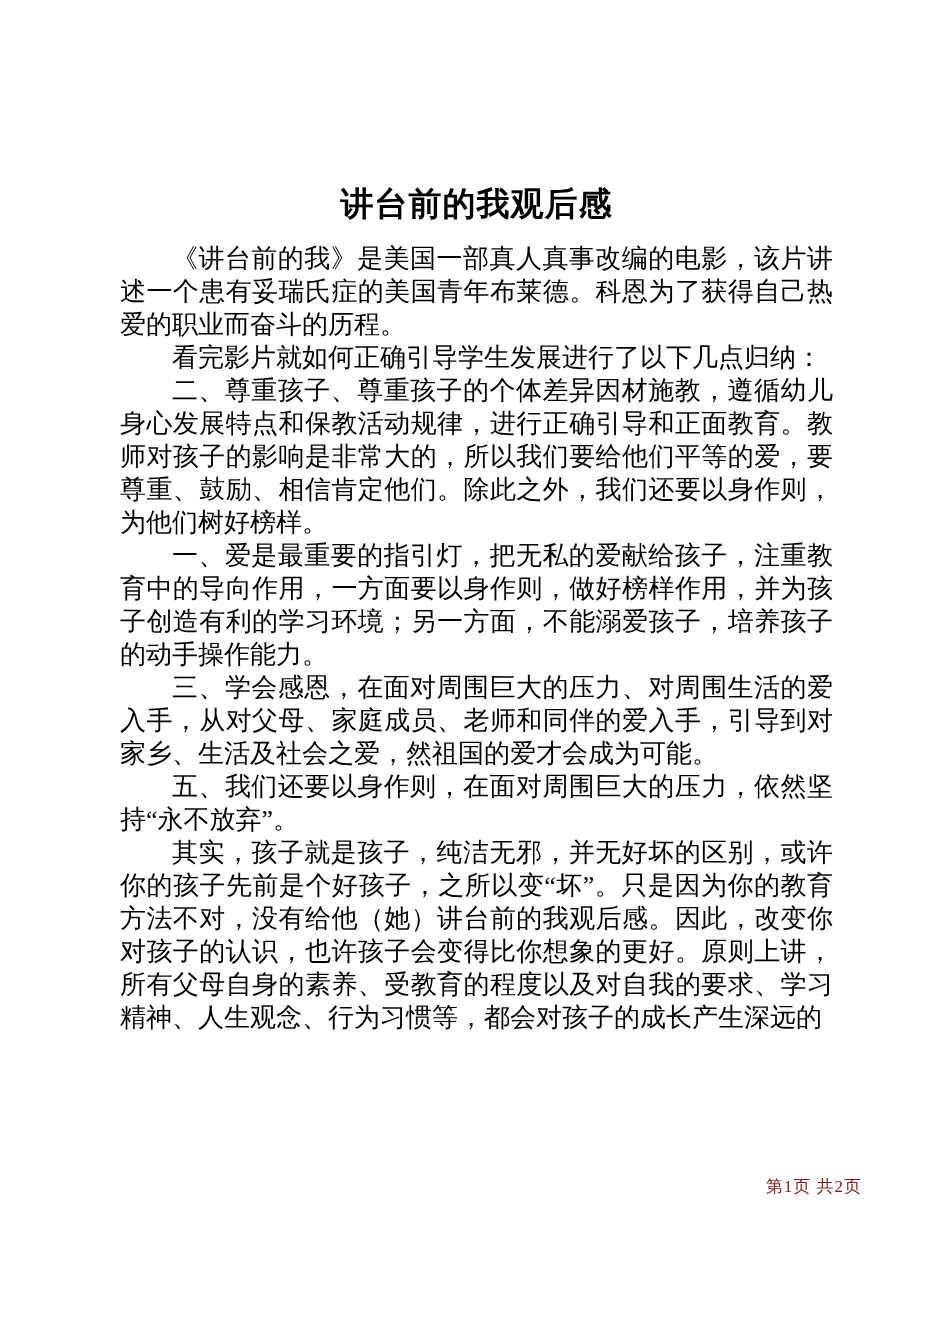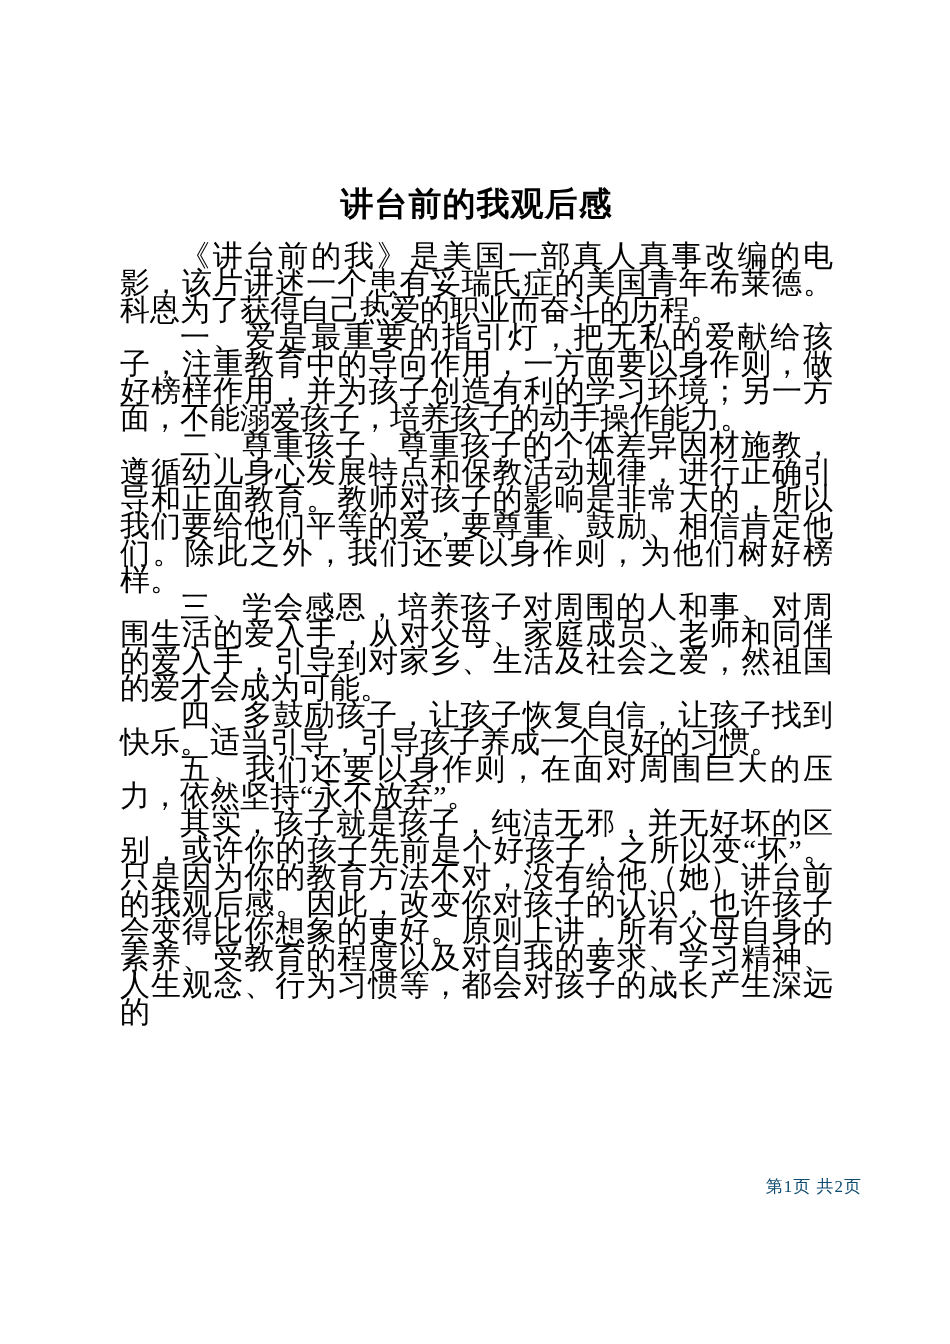--- a/index.html
+++ b/index.html
@@ -20,45 +20,45 @@
   .doc-title {
     text-align: center;
     font-family: "Liberation Sans", "DejaVu Sans", sans-serif;
     font-weight: bold;
     font-size: 33px;
     letter-spacing: 1px;
     margin-bottom: 18px;
     line-height: 1.2;
   }
   .doc-body p {
-    font-size: 30px;
-    line-height: 27px;
+    font-size: 26px;
+    line-height: 33px;
     text-indent: 2em;
     text-align: justify;
     word-break: break-all;
   }
   .page-footer {
     position: absolute;
     right: 88px;
     bottom: 66px;
     font-size: 17px;
-    color: #0c4a6e;
+    color: #7f1d1d;
     letter-spacing: 1px;
   }
 </style>
 </head>
 <body>
 
 <div class="page">
   <h1 class="doc-title">讲台前的我观后感</h1>
 
   <div class="doc-body">
       <p>《讲台前的我》是美国一部真人真事改编的电影，该片讲述一个患有妥瑞氏症的美国青年布莱德。科恩为了获得自己热爱的职业而奋斗的历程。</p>
+      <p>看完影片就如何正确引导学生发展进行了以下几点归纳：</p>
+      <p>二、尊重孩子、尊重孩子的个体差异因材施教，遵循幼儿身心发展特点和保教活动规律，进行正确引导和正面教育。教师对孩子的影响是非常大的，所以我们要给他们平等的爱，要尊重、鼓励、相信肯定他们。除此之外，我们还要以身作则，为他们树好榜样。</p>
       <p>一、爱是最重要的指引灯，把无私的爱献给孩子，注重教育中的导向作用，一方面要以身作则，做好榜样作用，并为孩子创造有利的学习环境；另一方面，不能溺爱孩子，培养孩子的动手操作能力。</p>
-      <p>二、尊重孩子、尊重孩子的个体差异因材施教，遵循幼儿身心发展特点和保教活动规律，进行正确引导和正面教育。教师对孩子的影响是非常大的，所以我们要给他们平等的爱，要尊重、鼓励、相信肯定他们。除此之外，我们还要以身作则，为他们树好榜样。</p>
-      <p>三、学会感恩，培养孩子对周围的人和事、对周围生活的爱入手，从对父母、家庭成员、老师和同伴的爱入手，引导到对家乡、生活及社会之爱，然祖国的爱才会成为可能。</p>
-      <p>四、多鼓励孩子，让孩子恢复自信，让孩子找到快乐。适当引导，引导孩子养成一个良好的习惯。</p>
+      <p>三、学会感恩，在面对周围巨大的压力、对周围生活的爱入手，从对父母、家庭成员、老师和同伴的爱入手，引导到对家乡、生活及社会之爱，然祖国的爱才会成为可能。</p>
       <p>五、我们还要以身作则，在面对周围巨大的压力，依然坚持“永不放弃”。</p>
       <p>其实，孩子就是孩子，纯洁无邪，并无好坏的区别，或许你的孩子先前是个好孩子，之所以变“坏”。只是因为你的教育方法不对，没有给他（她）讲台前的我观后感。因此，改变你对孩子的认识，也许孩子会变得比你想象的更好。原则上讲，所有父母自身的素养、受教育的程度以及对自我的要求、学习精神、人生观念、行为习惯等，都会对孩子的成长产生深远的</p>
     </div>
 
   <div class="page-footer">第1页 共2页</div>
 </div>
 
 </body></html>

